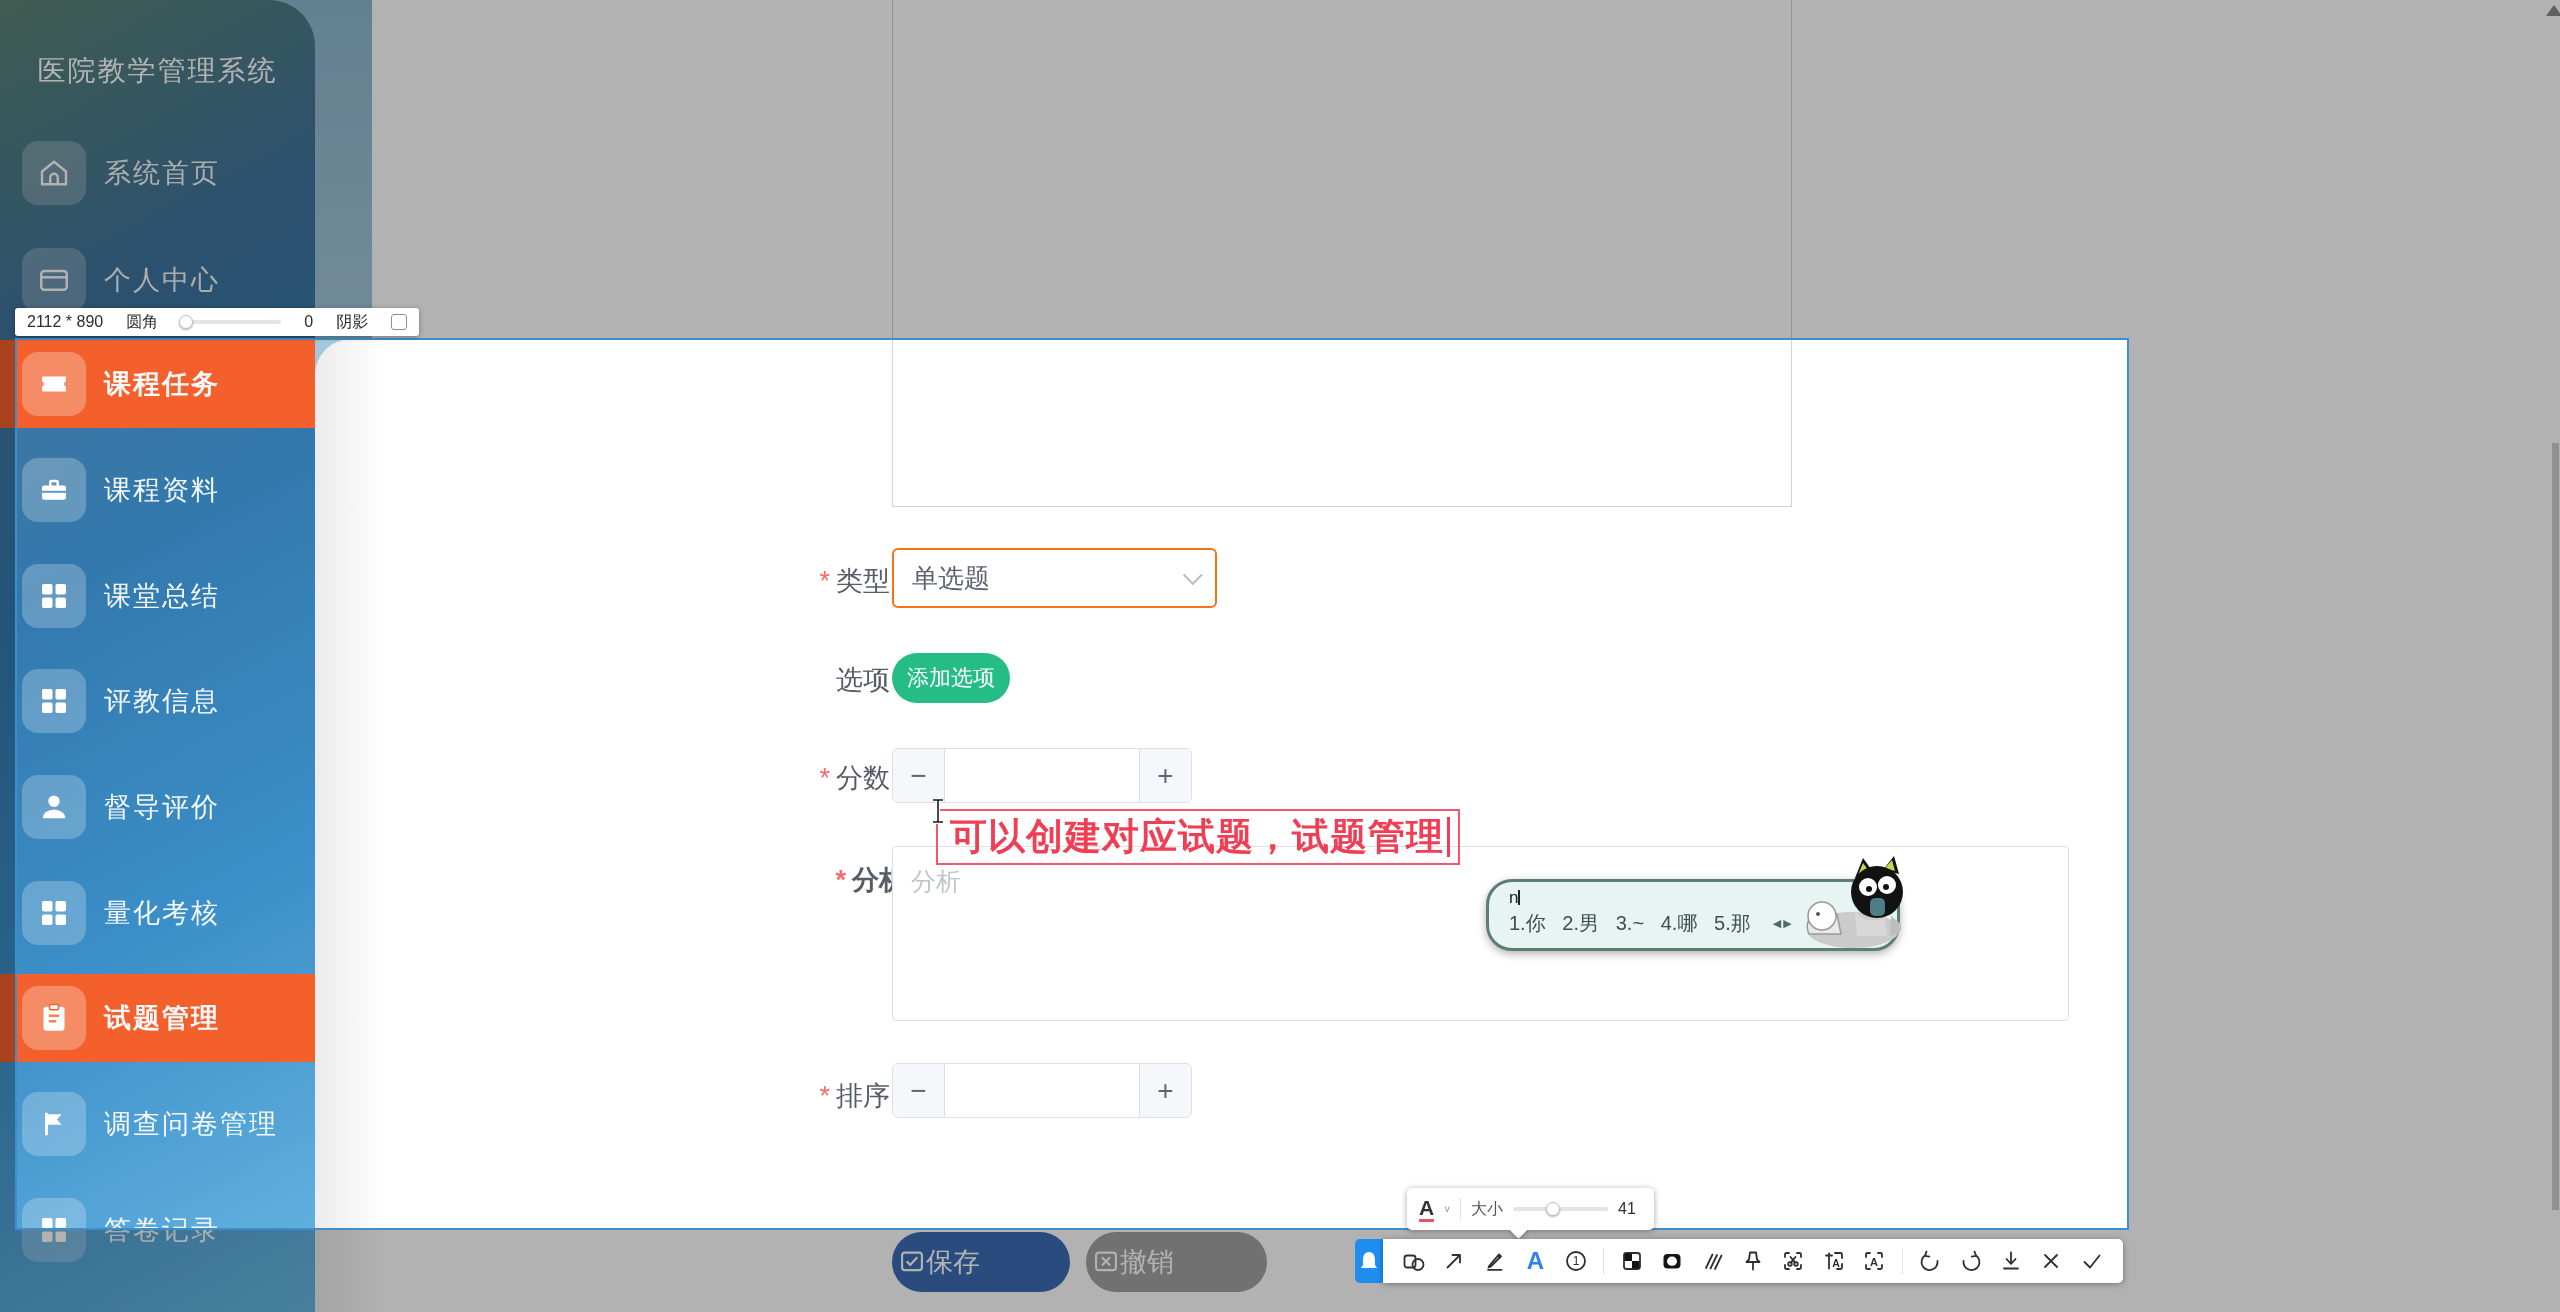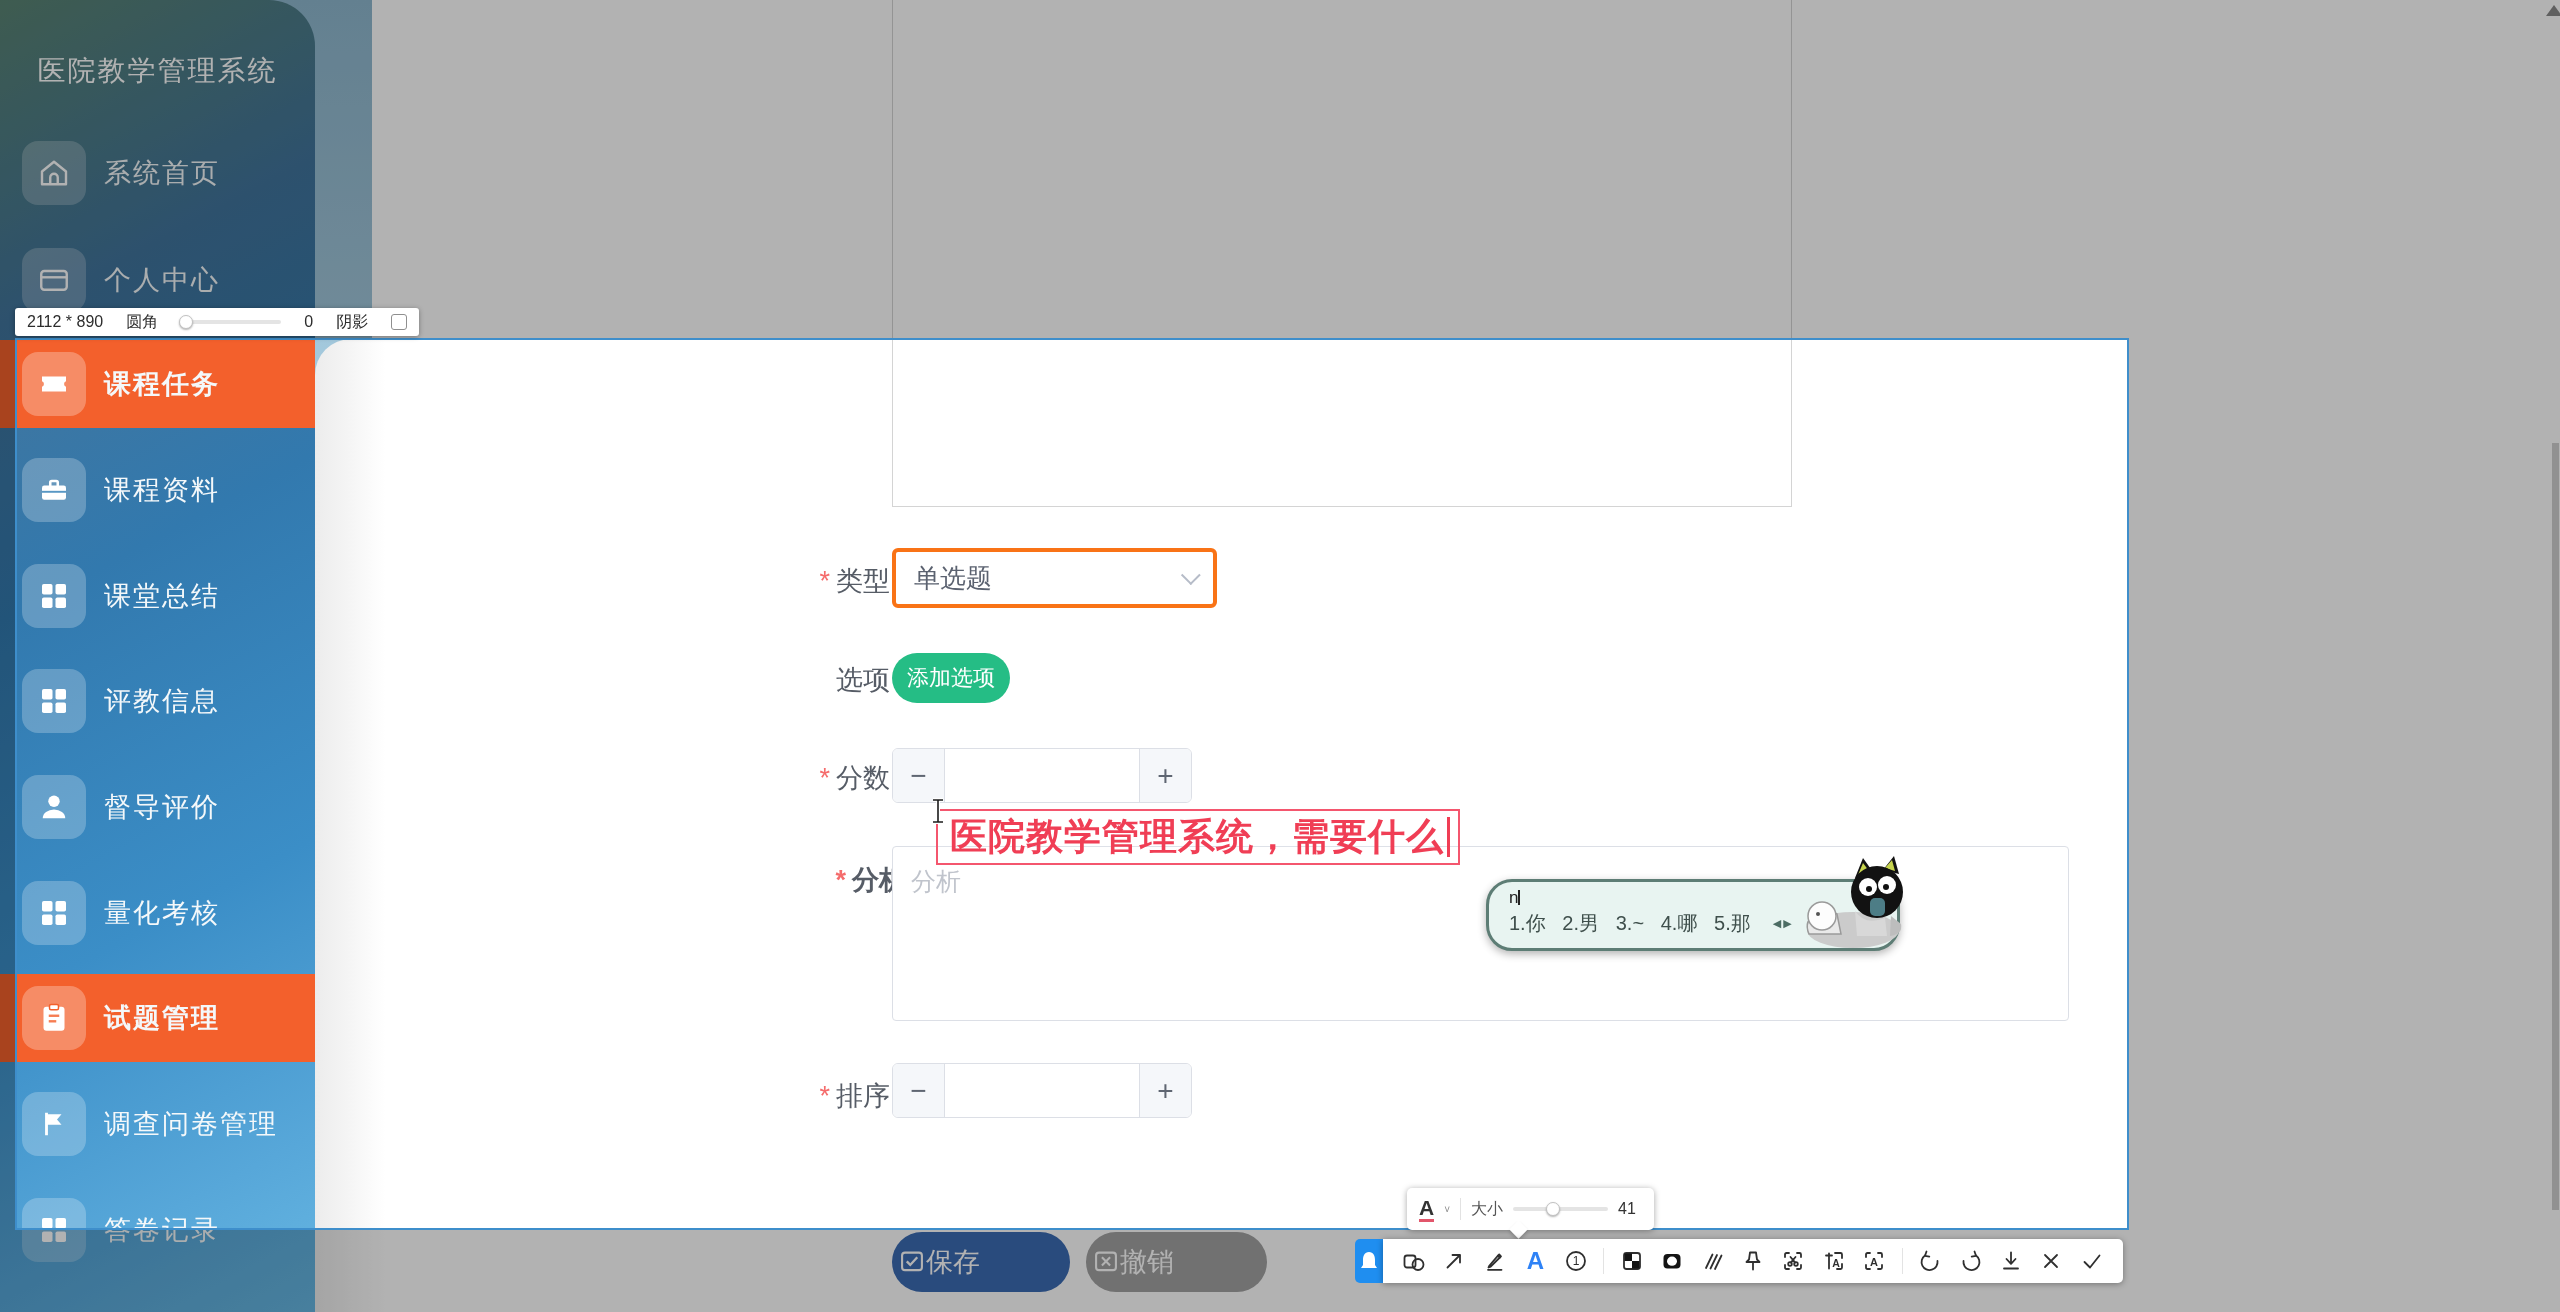--- a/index.html
+++ b/index.html
@@ -27,21 +27,21 @@
     background:linear-gradient(90deg,#ececec 0px,#f6f6f6 38px,#ffffff 70px);border-top-left-radius:36px;}
   .content-top{position:absolute;left:372px;top:0;width:2188px;height:339px;background:#fff;z-index:3;}
 
   .big-editor{position:absolute;left:892px;top:-60px;width:900px;height:567px;z-index:4;
     background:#fff;border:1px solid #d4d4d4;}
 
   .form-label{position:absolute;width:190px;text-align:right;font-size:27px;color:#565c66;
     white-space:nowrap;z-index:4;}
   .req-star{color:#f56c6c;margin-right:6px;}
 
-  .select-box{position:absolute;left:892px;top:548px;width:325px;height:60px;border:4px solid #f97316;
+  .select-box{position:absolute;left:892px;top:548px;width:325px;height:60px;border:2px solid #f97316;
     border-radius:6px;background:#fff;display:flex;align-items:center;padding:0 18px;z-index:4;}
   .select-value{font-size:26px;color:#5b6270;flex:1;white-space:nowrap;}
   .chevron-down{width:14px;height:14px;border-right:2px solid #b6bcc8;border-bottom:2px solid #b6bcc8;
     transform:rotate(45deg) translateY(-4px);}
 
   .pill-btn{position:absolute;left:892px;top:653px;width:118px;height:50px;border-radius:25px;
     background:#25bd85;color:#fff;font-size:22px;display:flex;align-items:center;justify-content:center;
     z-index:4;white-space:nowrap;border:none;}
 
   .stepper{position:absolute;left:892px;width:300px;height:55px;border:1px solid #dcdfe6;border-radius:6px;
@@ -310,21 +310,21 @@
     <span>圆角</span>
     <span class="mini-slider">
         <span class="handle" style="left:-2px;"></span>
       </span>
     <span>0</span>
     <span>阴影</span>
     <span class="checkbox"></span>
   </div>
 
   <div class="annotation-box">
-    <span class="annotation-text">医院教学管理系统，需要什么</span>
+    <span class="annotation-text">可以创建对应试题，试题管理</span>
     <span class="annotation-caret"></span>
   </div>
   <div class="ibeam">
     <svg width="16" height="26" viewBox="0 0 16 26">
         <g stroke="#fff" stroke-width="4" fill="none">
           <path d="M3 2 H13 M3 24 H13 M8 2 V24"></path>
         </g>
         <g stroke="#1c1c1c" stroke-width="1.6" fill="none">
           <path d="M3 2 H13 M3 24 H13 M8 2 V24"></path>
         </g>

